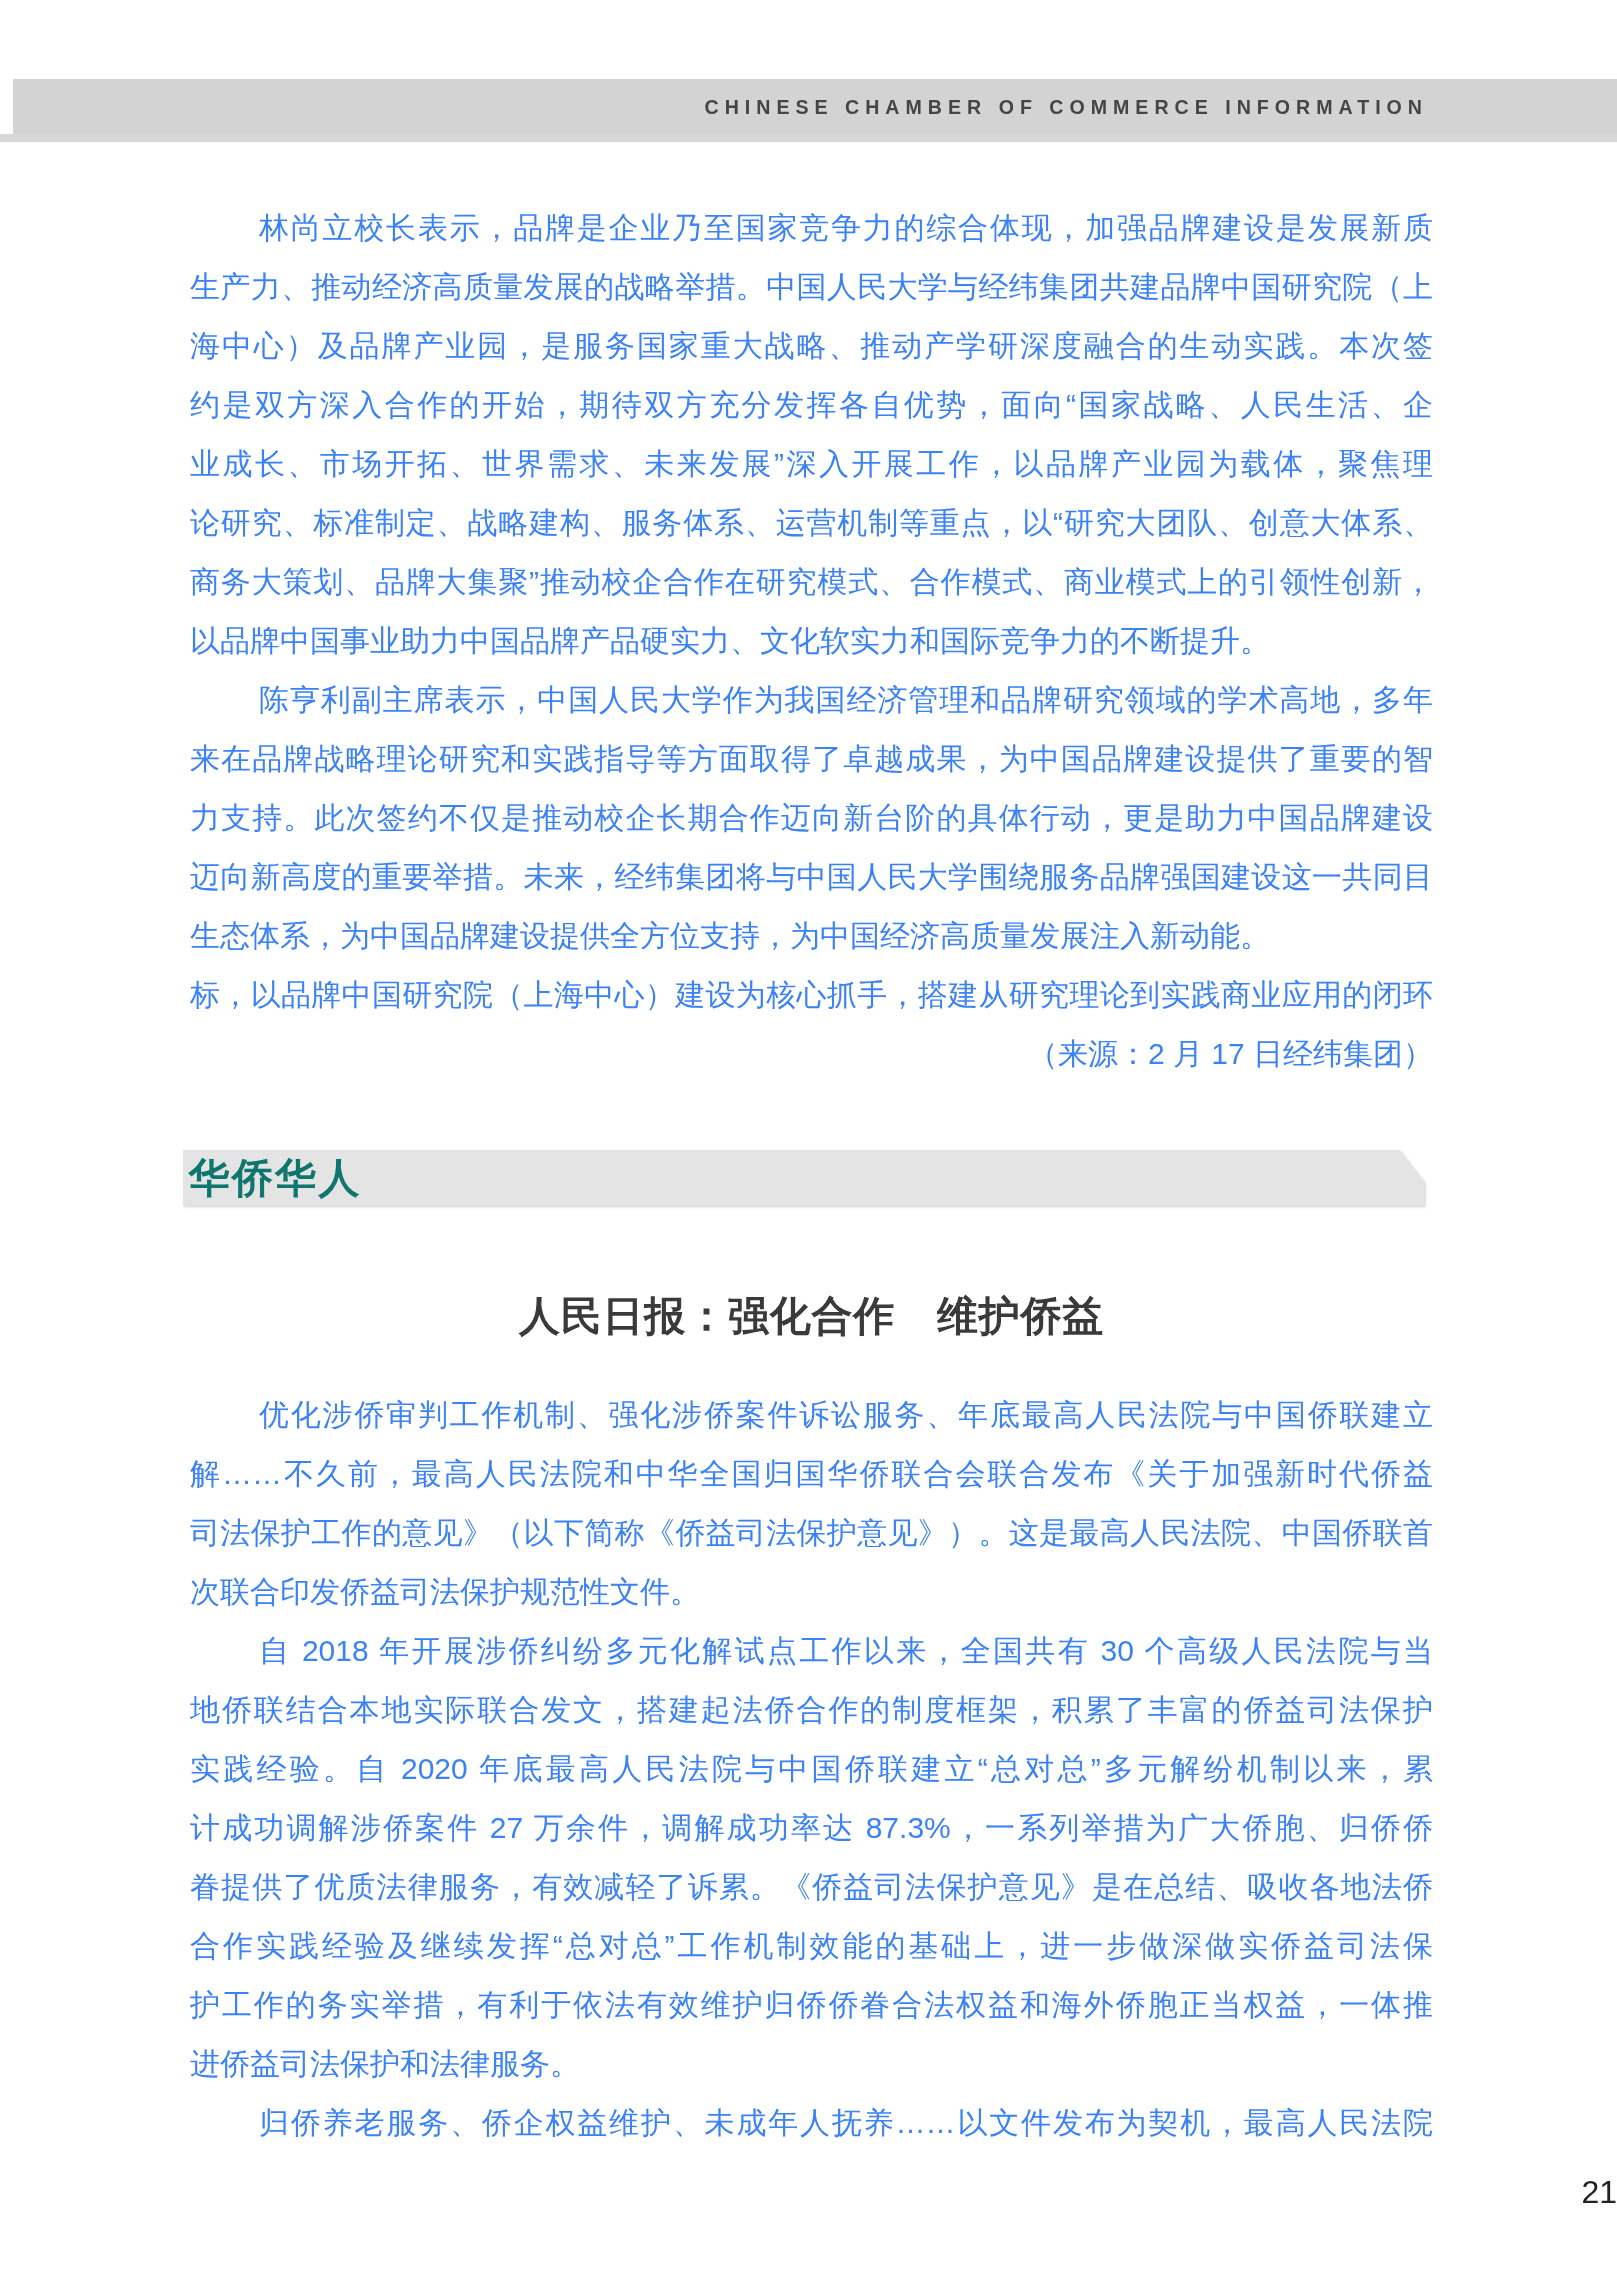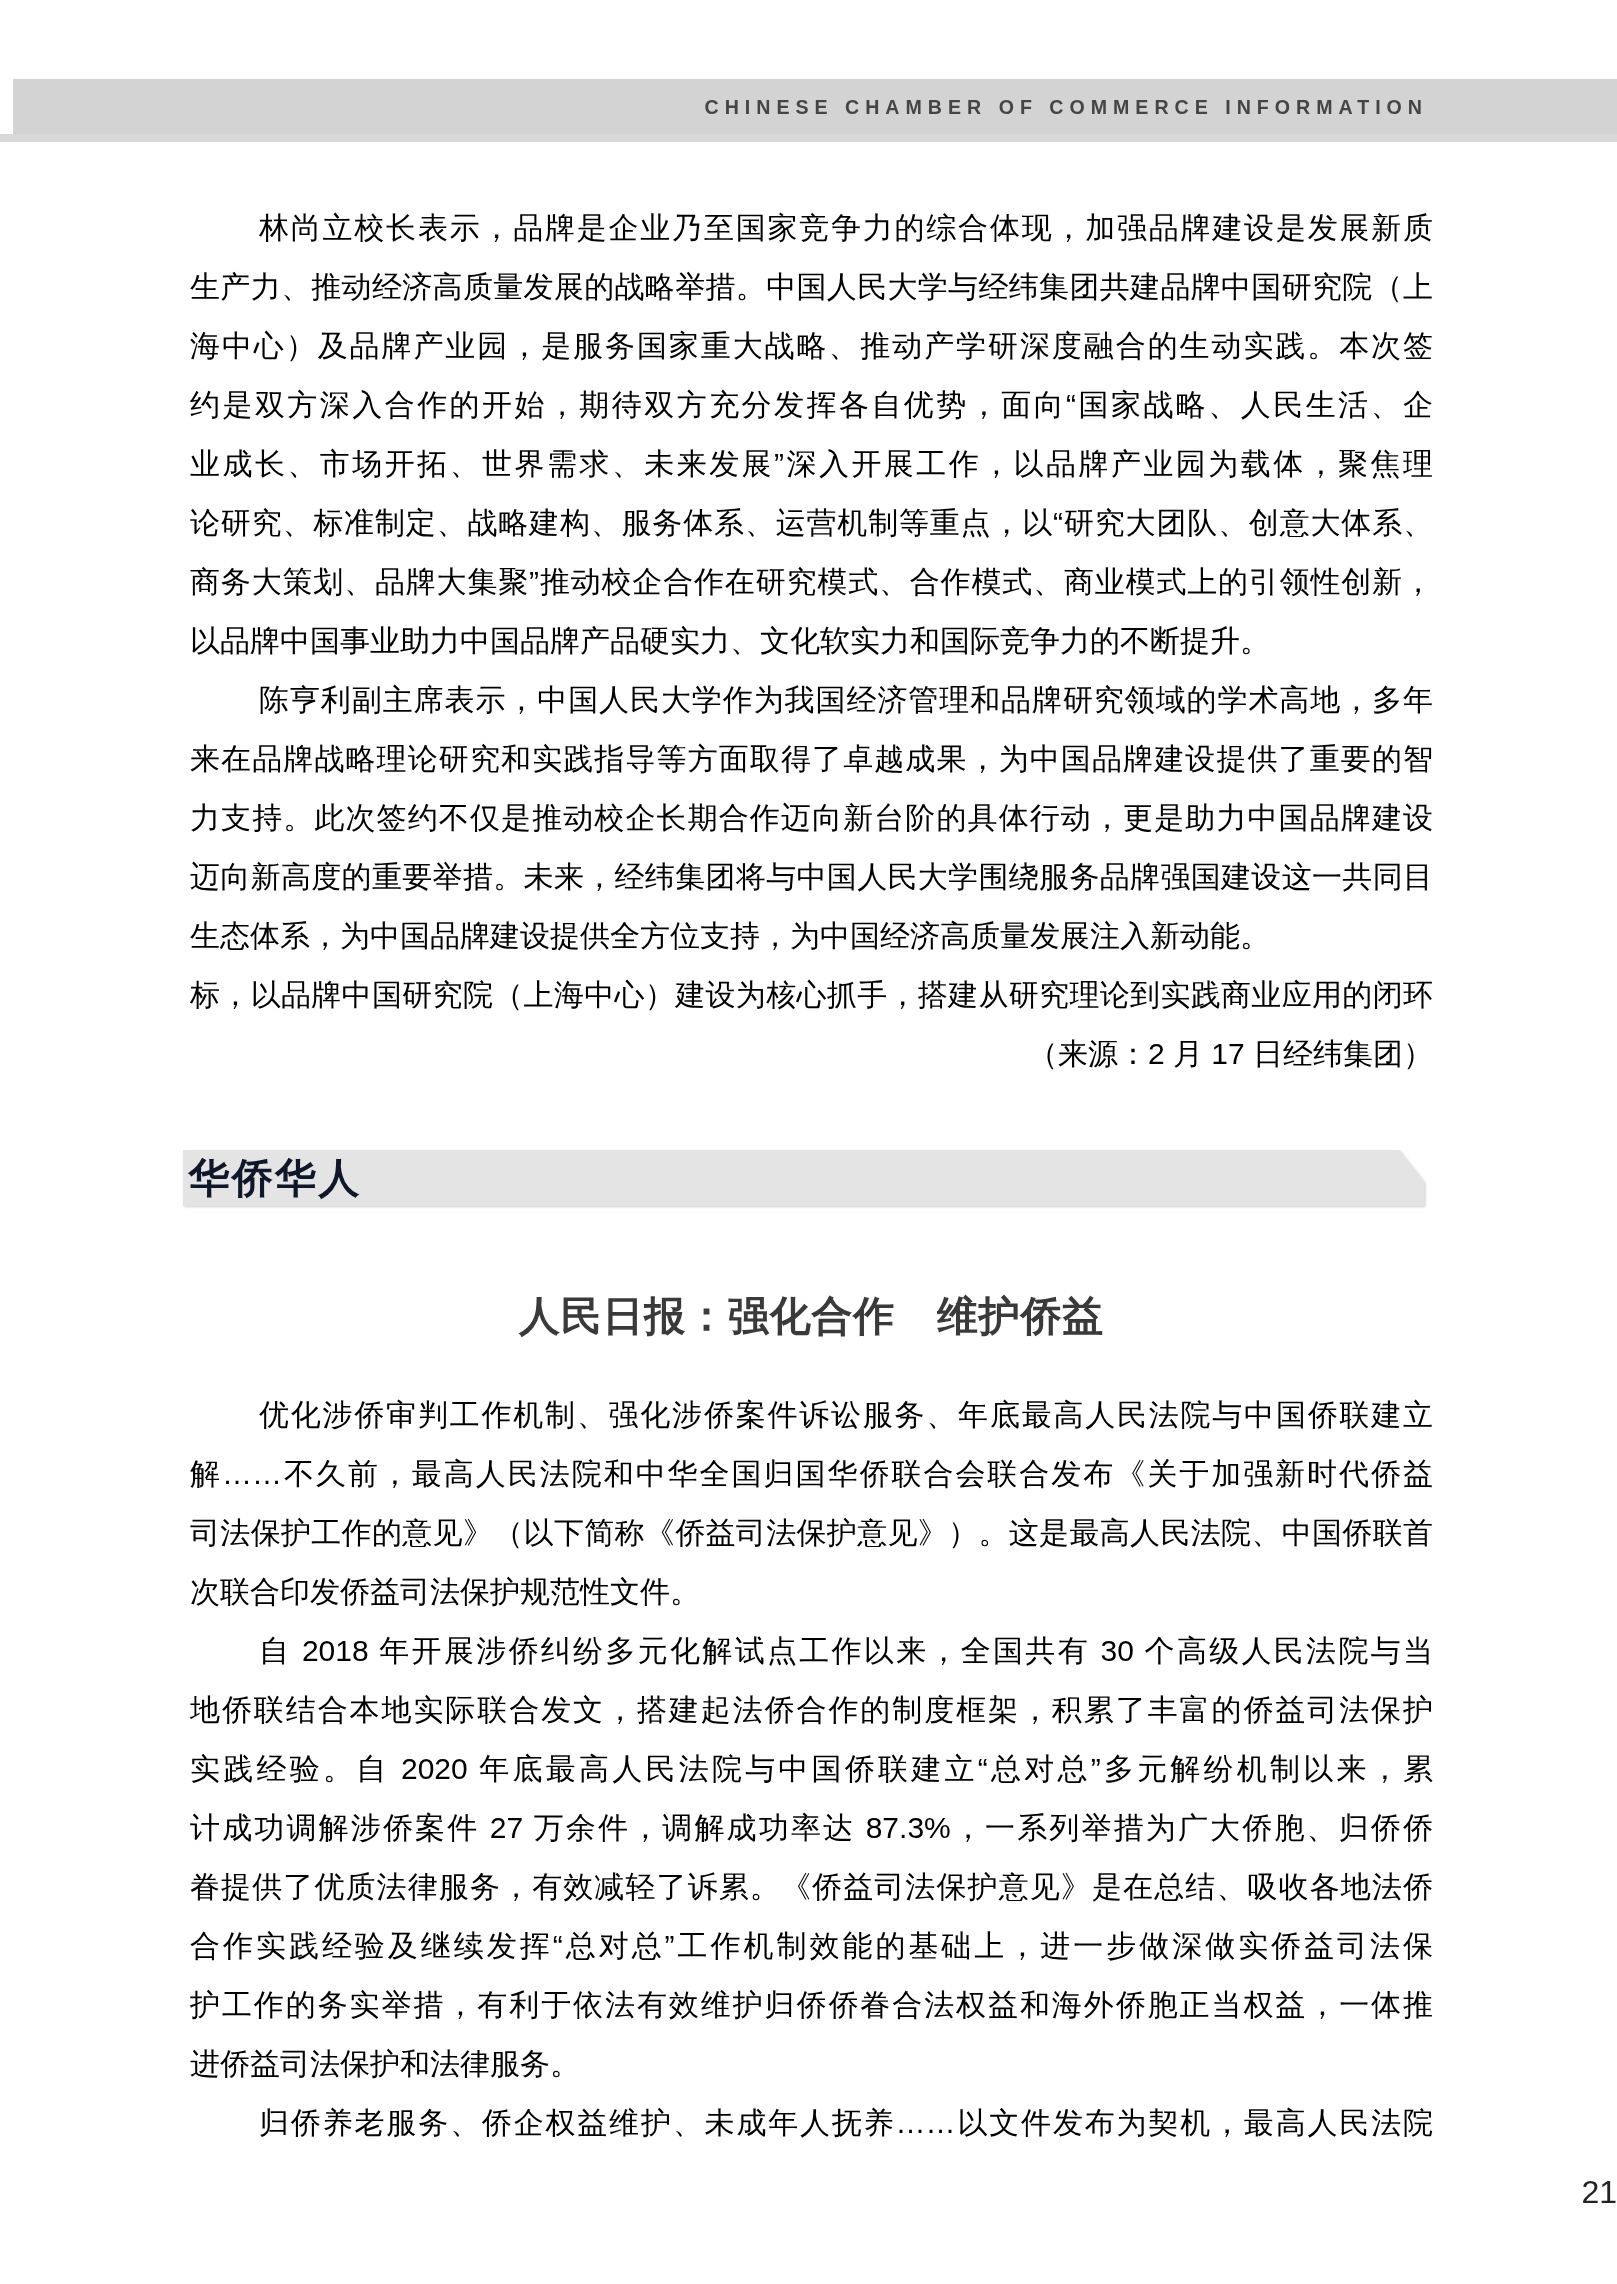--- a/index.html
+++ b/index.html
@@ -12,39 +12,39 @@
     display:flex;align-items:center;justify-content:flex-end;box-sizing:border-box;
     padding-right:202px;
   }
   .top-band .banner-text{
     font-size:19.6px;letter-spacing:6px;color:#454545;font-weight:bold;
     white-space:nowrap;
   }
   .strip{position:absolute;top:134px;left:0;width:100%;height:7.5px;background:#d8d8d8;}
   .content{position:absolute;top:198px;left:190px;width:1243px;}
   .tline{
-    font-size:30px;line-height:59px;color:#000000;
+    font-size:30px;line-height:59px;color:#3b82f6;
     text-align:justify;text-align-last:justify;
     font-weight:normal;
   }
   .tindent{text-indent:2.3em;}
   .tlast{text-align:left;text-align-last:left;}
   .tsrc{text-align:right;text-align-last:right;}
   .sec-band-wrap{
     margin-top:67px;margin-left:-7.5px;width:1242px;
     filter:drop-shadow(1.5px 1.5px 0.8px rgba(0,0,0,0.18));
   }
   .sec-band{
     height:56px;background:#e4e4e4;box-sizing:border-box;
     display:flex;align-items:center;padding-left:6px;
     clip-path:polygon(0 0, calc(100% - 25px) 0, 100% 32px, 100% 100%, 0 100%);
   }
   .sec-label{
     font-family:"Liberation Serif",serif;font-weight:bold;
-    font-size:41px;color:#0f172a;letter-spacing:2.3px;
+    font-size:41px;color:#0f766e;letter-spacing:2.3px;
   }
   .art-title{
     margin-top:88px;line-height:45px;text-align:center;
     font-size:41px;font-weight:bold;color:#3a3a3a;letter-spacing:0.8px;
   }
   .art-body{margin-top:46px;}
   .page-number{
     position:absolute;top:2173px;left:0;width:100%;text-align:right;
     font-family:Liberation Sans, sans-serif;font-size:32px;line-height:38px;color:#222222;
   }

